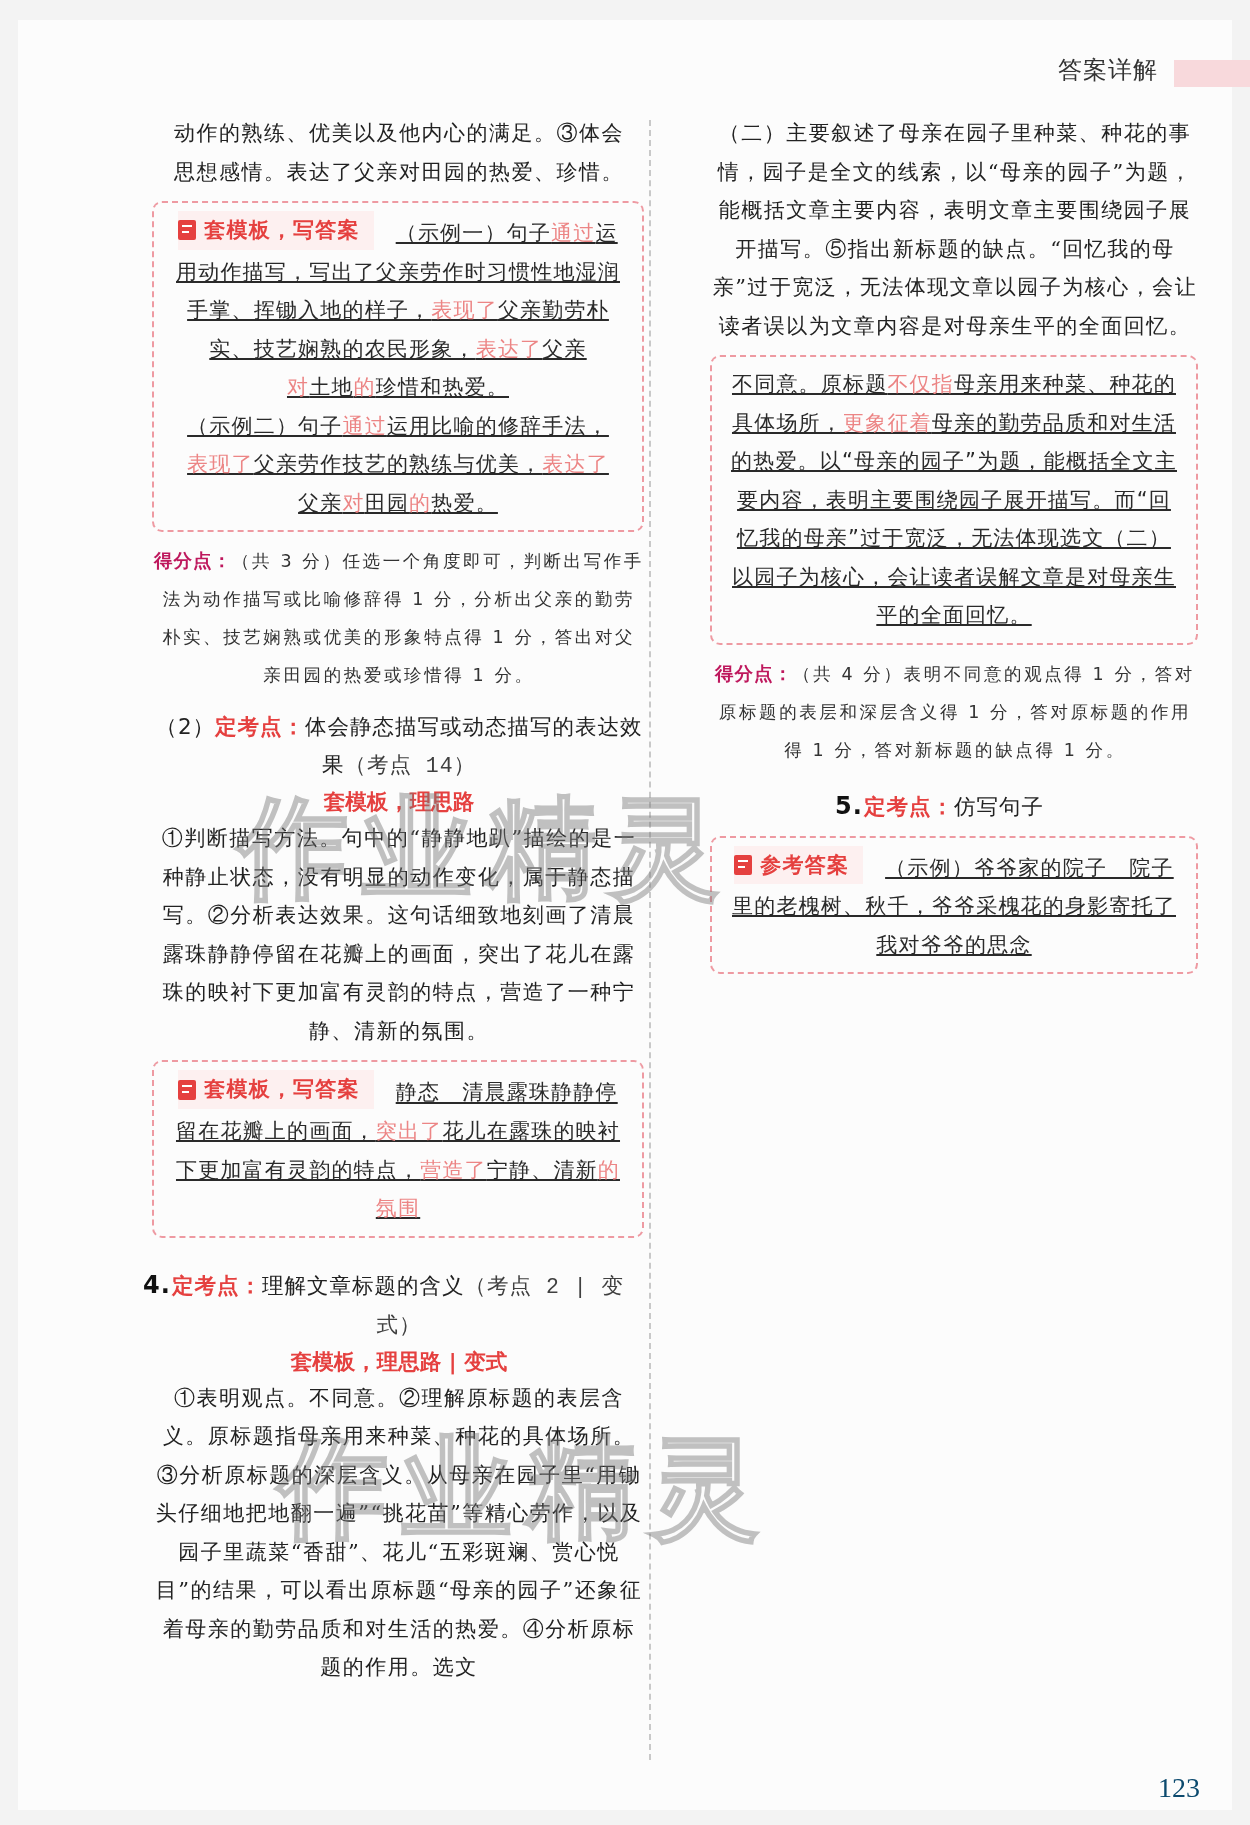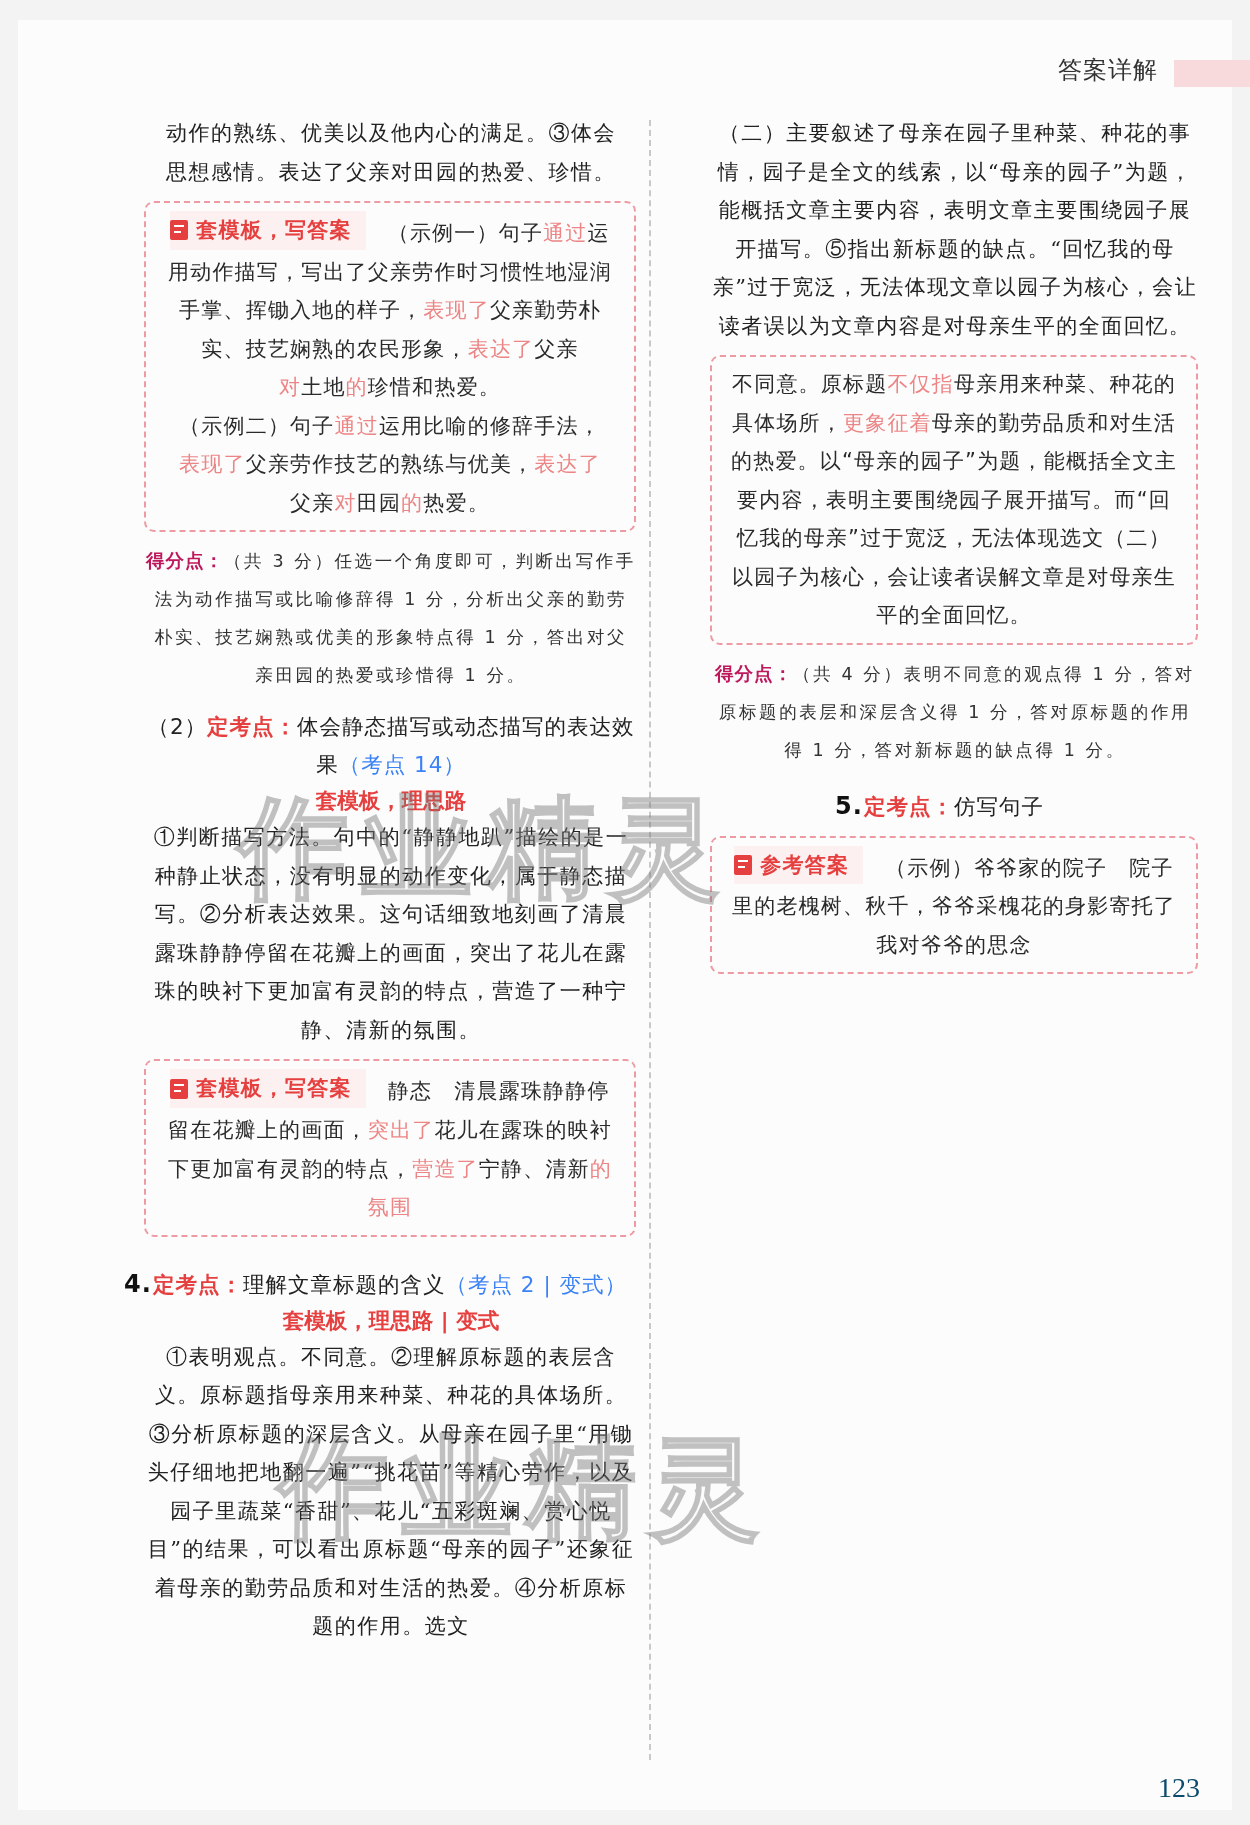--- a/index.html
+++ b/index.html
@@ -19,50 +19,50 @@
   }
   .hdr-tab {
     position: absolute; left: 1156px; top: 40px; width: 76px; height: 27px;
     background: #f8d9dc;
   }
   .divider {
     position: absolute; left: 631px; top: 100px; width: 0; height: 1640px;
     border-left: 2px dashed #c9c9c9;
   }
   .col { position: absolute; }
-  .col-left { left: 128px; top: 94px; width: 490px; }
+  .col-left { left: 136px; top: 94px; width: 490px; }
   .col-right { left: 694px; top: 94px; width: 486px; }
 
   .serif { font-family: "DejaVu Serif", serif; }
   p { margin: 0; }
   .body-text { font-size: 21px; line-height: 38.5px; letter-spacing: 1.5px; }
   .small-text { font-size: 17.5px; line-height: 38px; letter-spacing: 2.6px; color: #333; }
   .red { color: #e5403f; font-weight: bold; }
   .pink { color: #ec8585; }
-  .light { color: #3b82f6; }
+  .light { color: #404040; font-family: Liberation Mono, monospace; }
 
   .box {
     border: 2px dashed #ee9aa2; border-radius: 10px;
     padding: 8px 14px 8px 14px; margin: 10px 0 10px -2px;
   }
   .box-title {
     display: inline-flex; align-items: center; color: #e5403f; font-weight: bold;
     font-size: 21px; background: #fdf0f0; padding-right: 14px; margin-right: 22px;
   }
   .box-icon {
     display: inline-block; width: 18px; height: 20px; background: #e5403f;
     margin-right: 8px; position: relative; border-radius: 2px;
   }
   .box-icon::before {
     content: ""; position: absolute; left: 4px; top: 5px; width: 10px; height: 2px; background: #fff;
   }
   .box-icon::after {
     content: ""; position: absolute; left: 4px; top: 11px; width: 7px; height: 2px; background: #fff;
   }
-  .box-text { font-size: 21px; line-height: 38.5px; letter-spacing: 1.2px; color: #2a2a2a; }
+  .box-text { font-size: 21px; line-height: 38.5px; letter-spacing: 1.2px; color: #2a2a2a; text-decoration: underline; }
 
   .score-label { color: #be185d; font-weight: bold; font-size: 18.5px; letter-spacing: 1px; }
   .heading-line { font-size: 21.5px; line-height: 38px; letter-spacing: 1px; }
   .qnum { font-size: 24px; font-weight: bold; color: #111; margin-left: -32px; display: inline-block; width: 30px; }
   .sub-heading { color: #e5403f; font-weight: bold; font-size: 21.5px; line-height: 34px; }
 
   .watermark {
     position: absolute; font-size: 110px; font-weight: bold; color: transparent;
     -webkit-text-stroke: 2px rgba(120,120,120,0.45); letter-spacing: 14px; pointer-events: none;
     font-family: Liberation Serif, serif;

